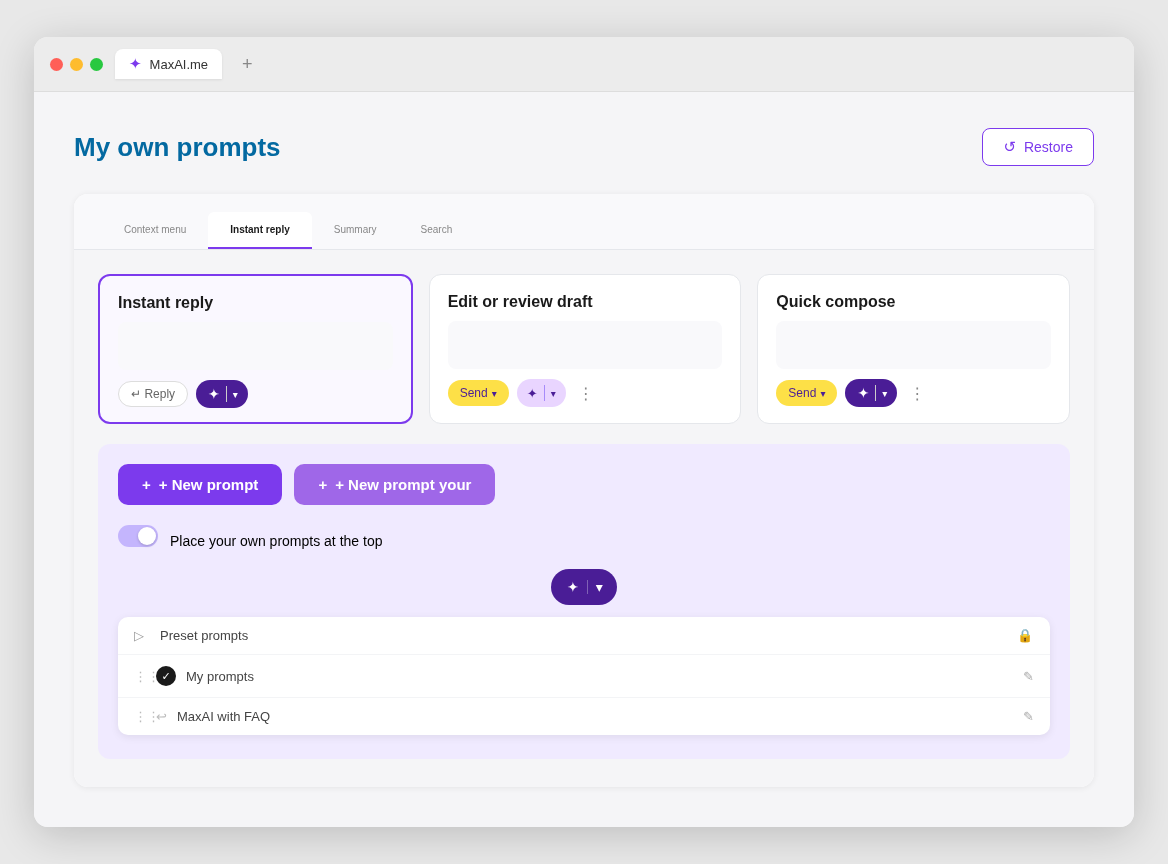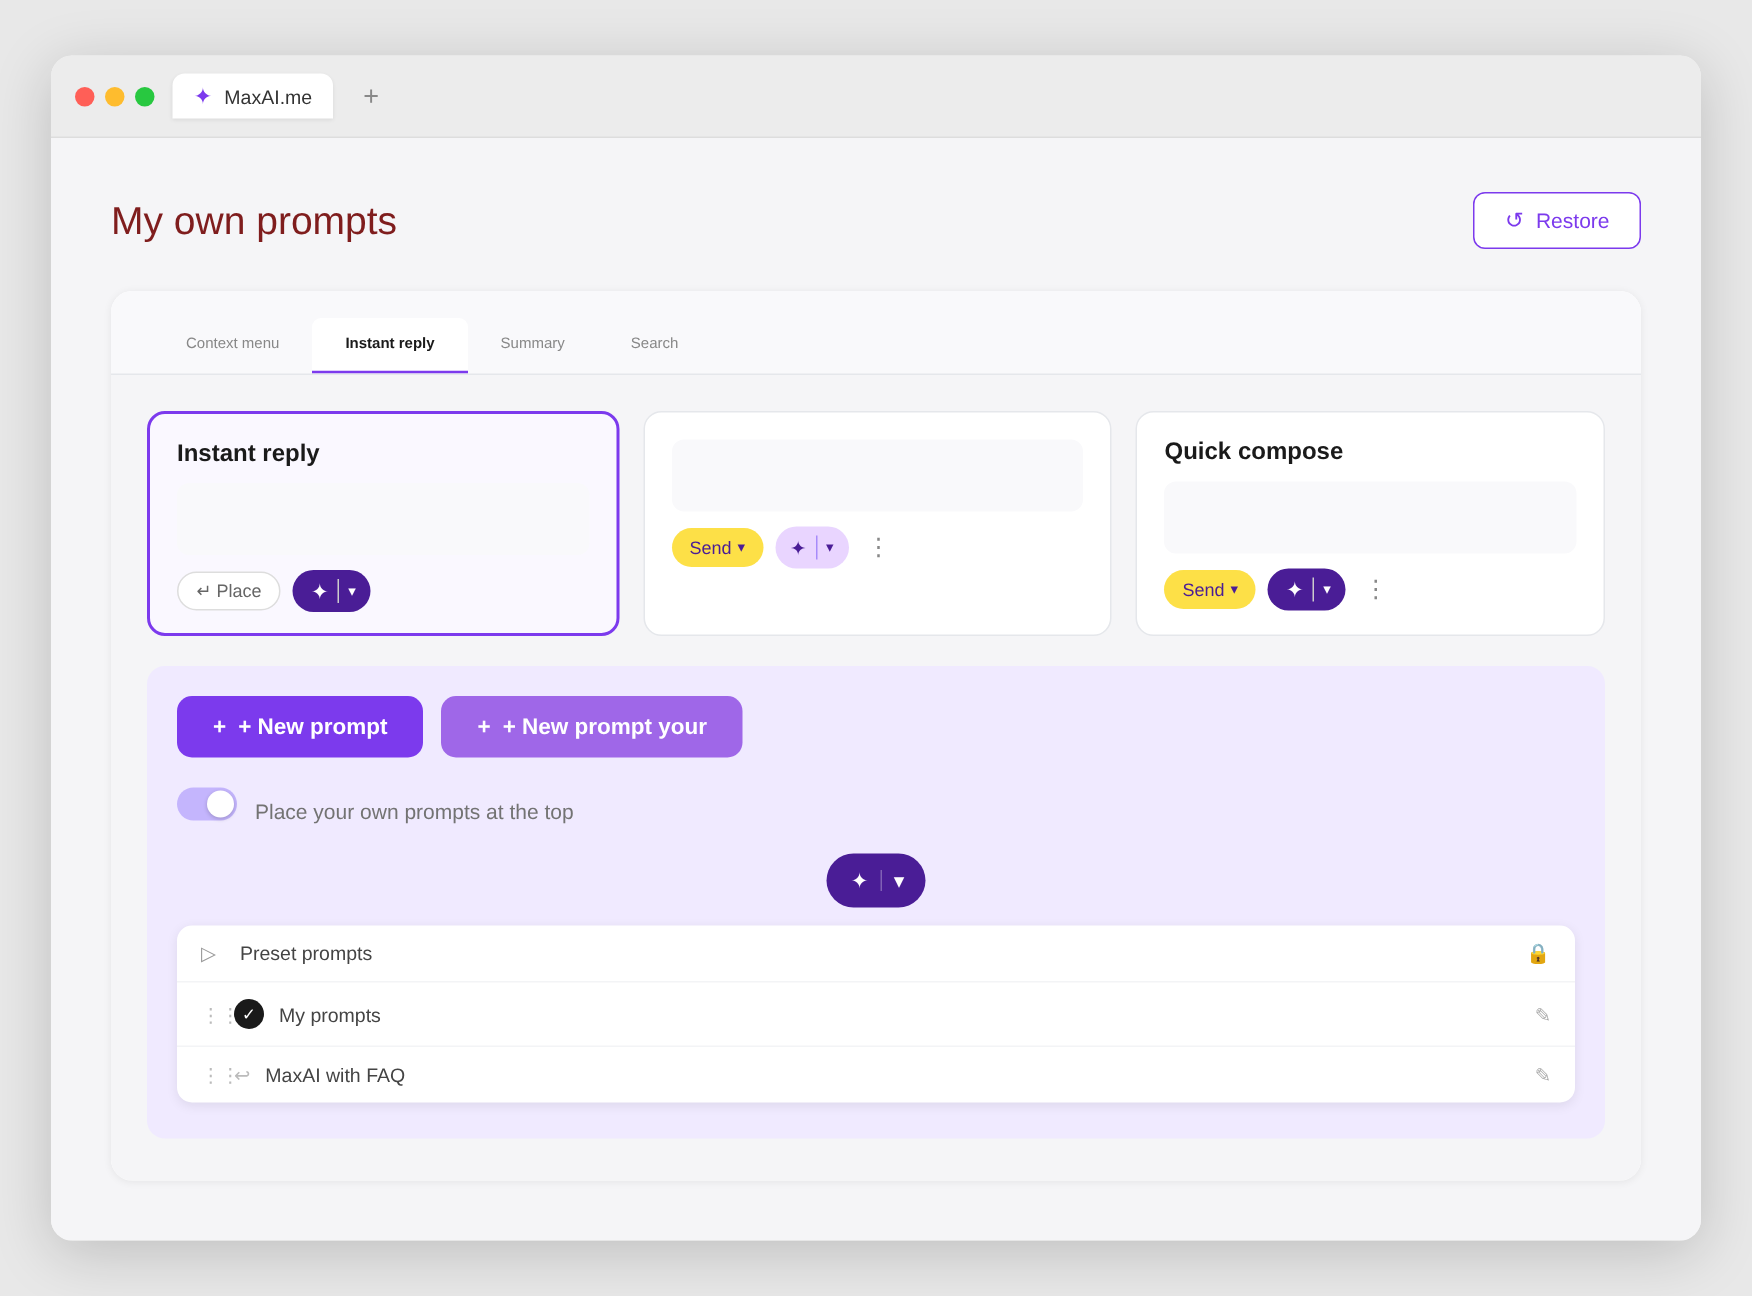--- a/index.html
+++ b/index.html
@@ -66,22 +66,22 @@
       padding: 36px 40px 40px;
     }
     .page-header {
       display: flex;
       justify-content: space-between;
       align-items: center;
       margin-bottom: 28px;
     }
     .page-title {
       font-size: 26px;
-      font-weight: 400;
-      color: #7f1d1d;
+      font-weight: 700;
+      color: #0369a1;
     }
     .restore-btn {
       border: 1.5px solid #7c3aed;
       background: #fff;
       color: #7c3aed;
       border-radius: 8px;
       padding: 9px 20px;
       font-size: 14px;
       font-weight: 500;
       cursor: pointer;
@@ -277,21 +277,21 @@
       height: 18px;
       background: #fff;
       border-radius: 50%;
       position: absolute;
       top: 2px;
       right: 2px;
       box-shadow: 0 1px 3px rgba(0,0,0,0.2);
     }
     .toggle-label {
       font-size: 14px;
-      color: #737373;
+      color: #000000;
       margin-top: 10px;
     }
     .dropdown-panel {
       background: #fff;
       border-radius: 10px;
       overflow: hidden;
       box-shadow: 0 2px 8px rgba(0,0,0,0.08);
       position: relative;
     }
     .ai-dropdown-btn {
@@ -410,30 +410,31 @@
       </div>
 
       <div class="main-content">
 
         <div class="prompt-cards-row">
 
           <div class="prompt-card active-card">
             <div class="prompt-card-title">Instant reply</div>
             <div class="prompt-card-body"></div>
             <div class="prompt-card-footer">
-              <button class="reply-btn">↵ Place</button>
+              <button class="reply-btn">↵ Reply</button>
               <button class="ai-btn">
                 <span class="sparkle">✦</span>
                 <span class="separator"></span>
                 <span class="caret">▾</span>
               </button>
             </div>
           </div>
 
           <div class="prompt-card">
+            <div class="prompt-card-title">Edit or review draft</div>
             <div class="prompt-card-body"></div>
             <div class="prompt-card-footer">
               <button class="send-btn">
                 Send <span class="caret">▾</span>
               </button>
               <button class="ai-btn-secondary">
                 <span class="sparkle">✦</span>
                 <span class="separator" style="background:#a78bfa;"></span>
                 <span class="caret">▾</span>
               </button>

